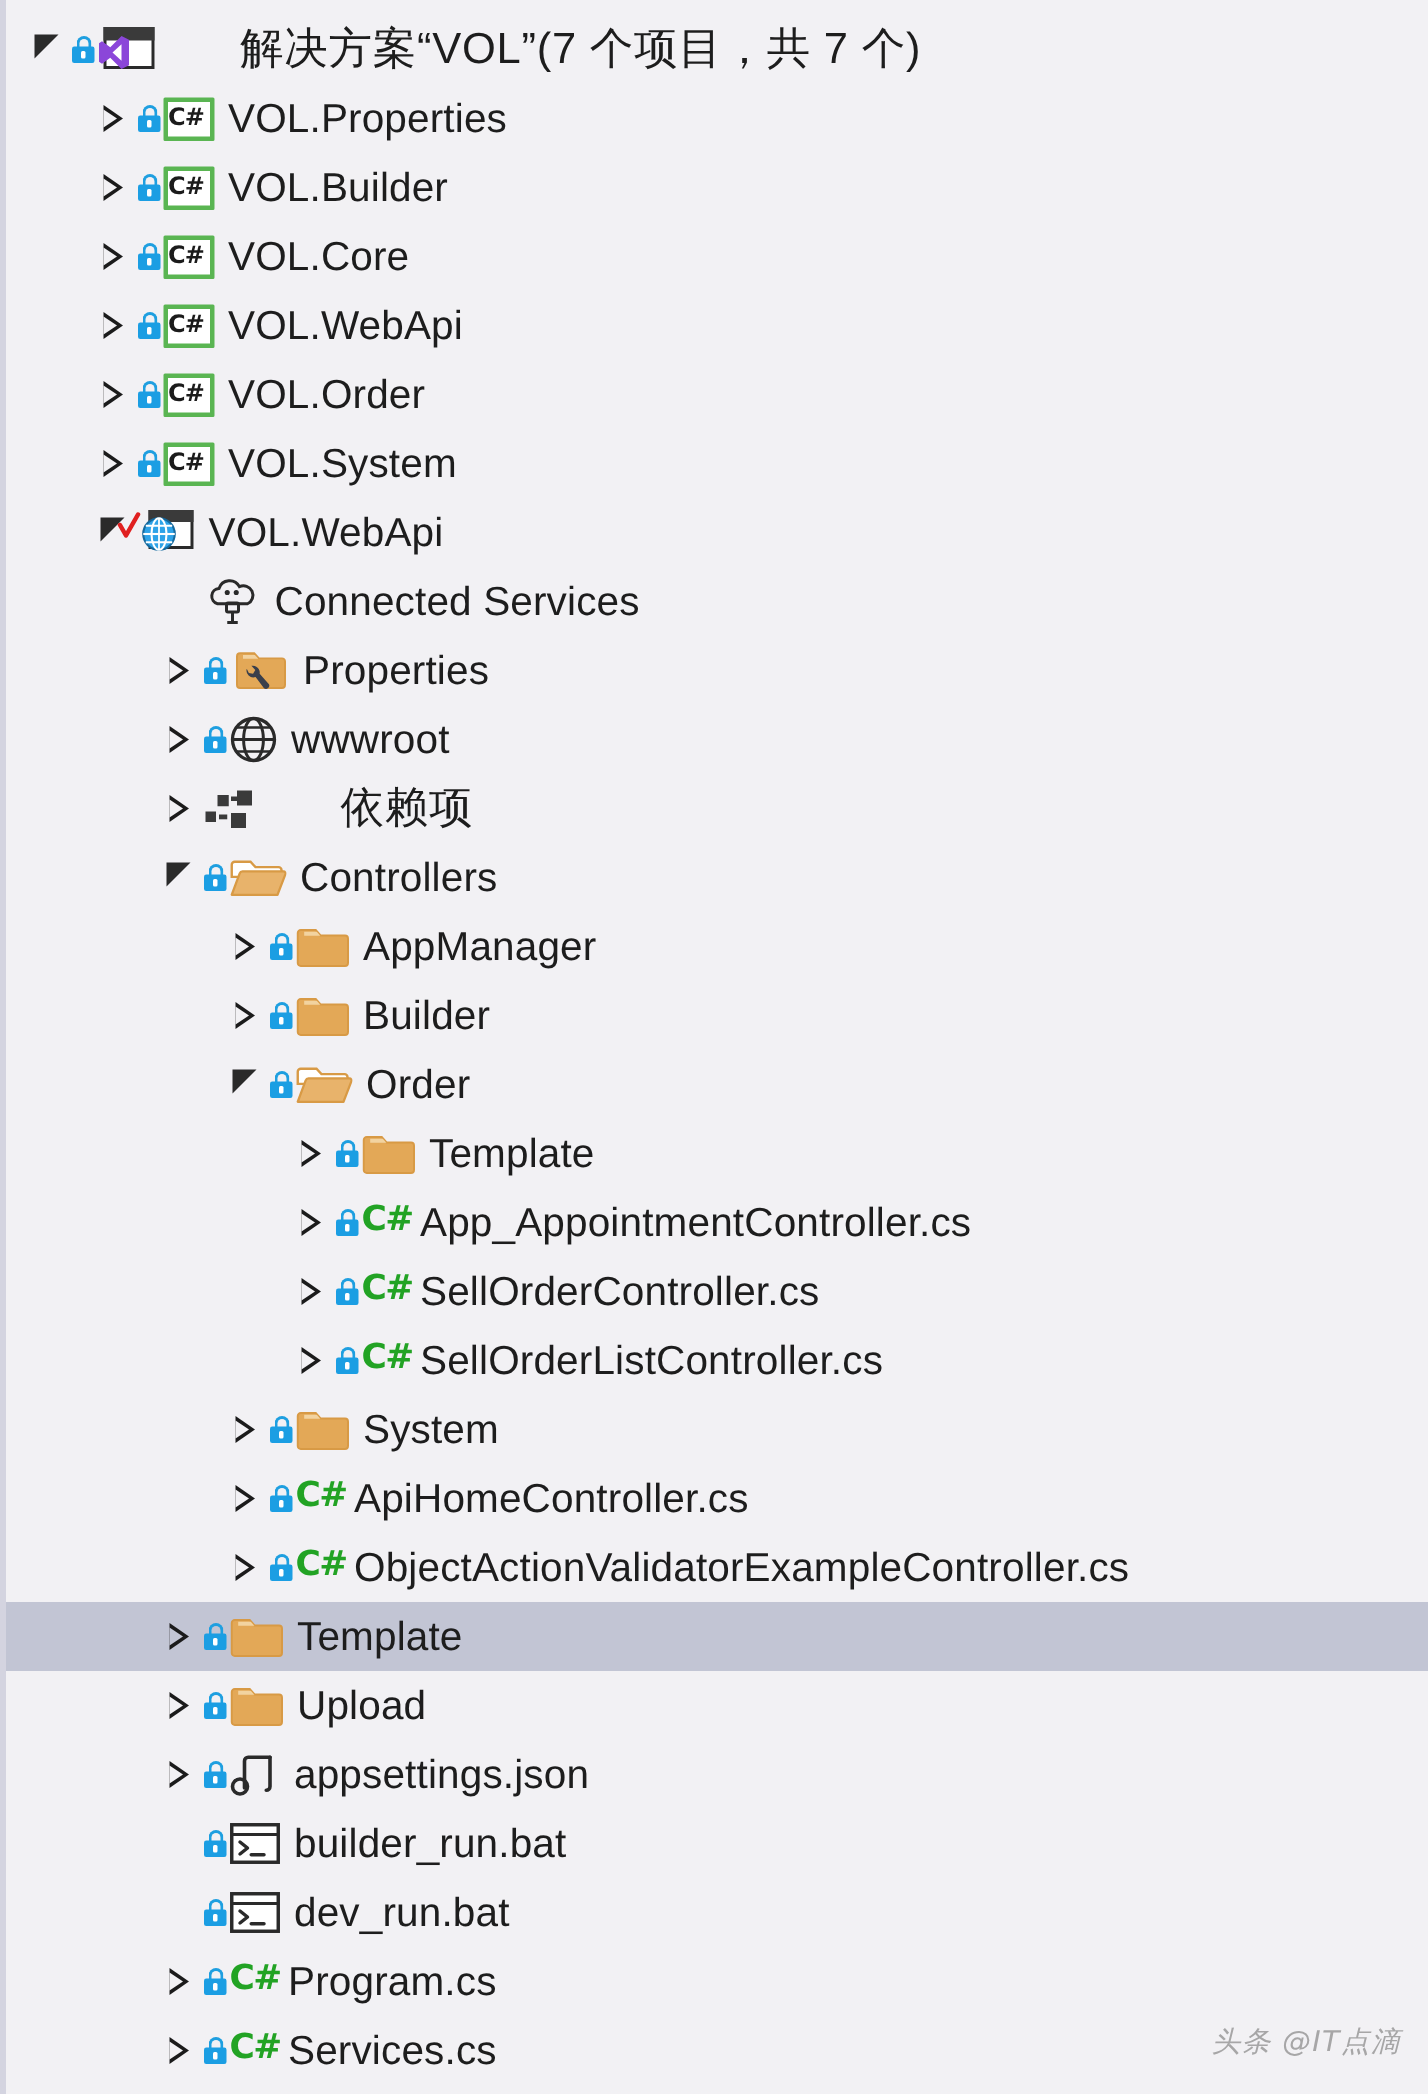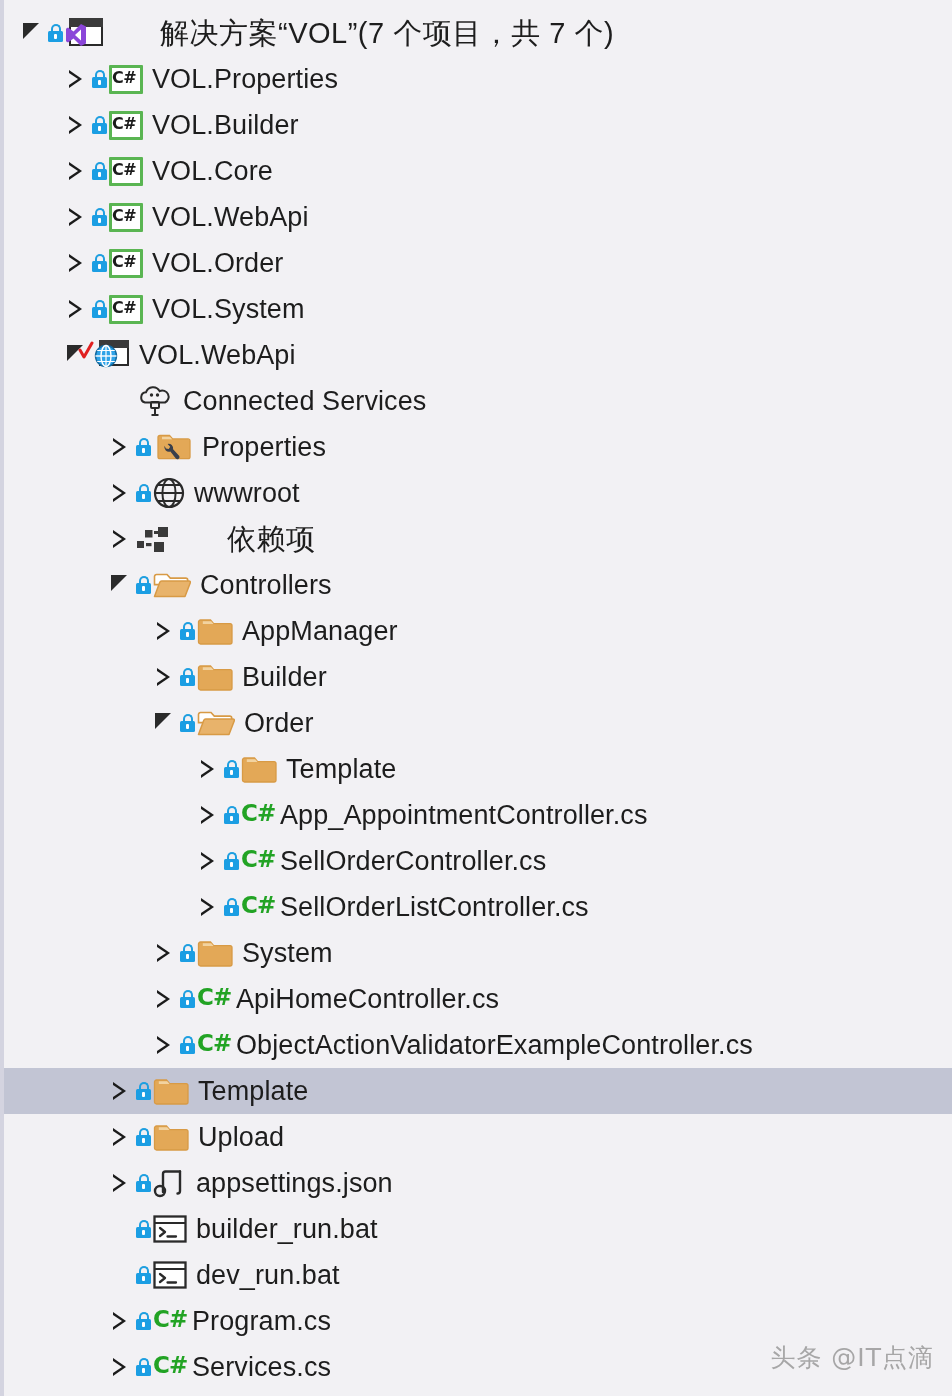--- a/index.html
+++ b/index.html
@@ -199,25 +199,26 @@
     font-family: "Liberation Sans", "DejaVu Sans", sans-serif;
   }
   .label.bold { font-weight: 400; }
   .label.cjk  { font-size: 29px; letter-spacing: 0.5px; margin-left: 48px; }
 
   
   #watermark {
     position: absolute;
     right: 18px;
     bottom: 22px;
-    font-size: 25px;
+    font-size: 19px;
     color: #9a9a9a;
     font-family: "DejaVu Sans", sans-serif;
     letter-spacing: 1px;
     opacity: 0.85;
+    font-style: italic;
   }
 </style>
 </head>
 <body>
 
 <div id="tree-root">
     <div class="row">
       <span style="flex: 0 0 10px; height: 46px;"></span>
       <span class="expander">
         <span class="arrow-expanded"></span>

